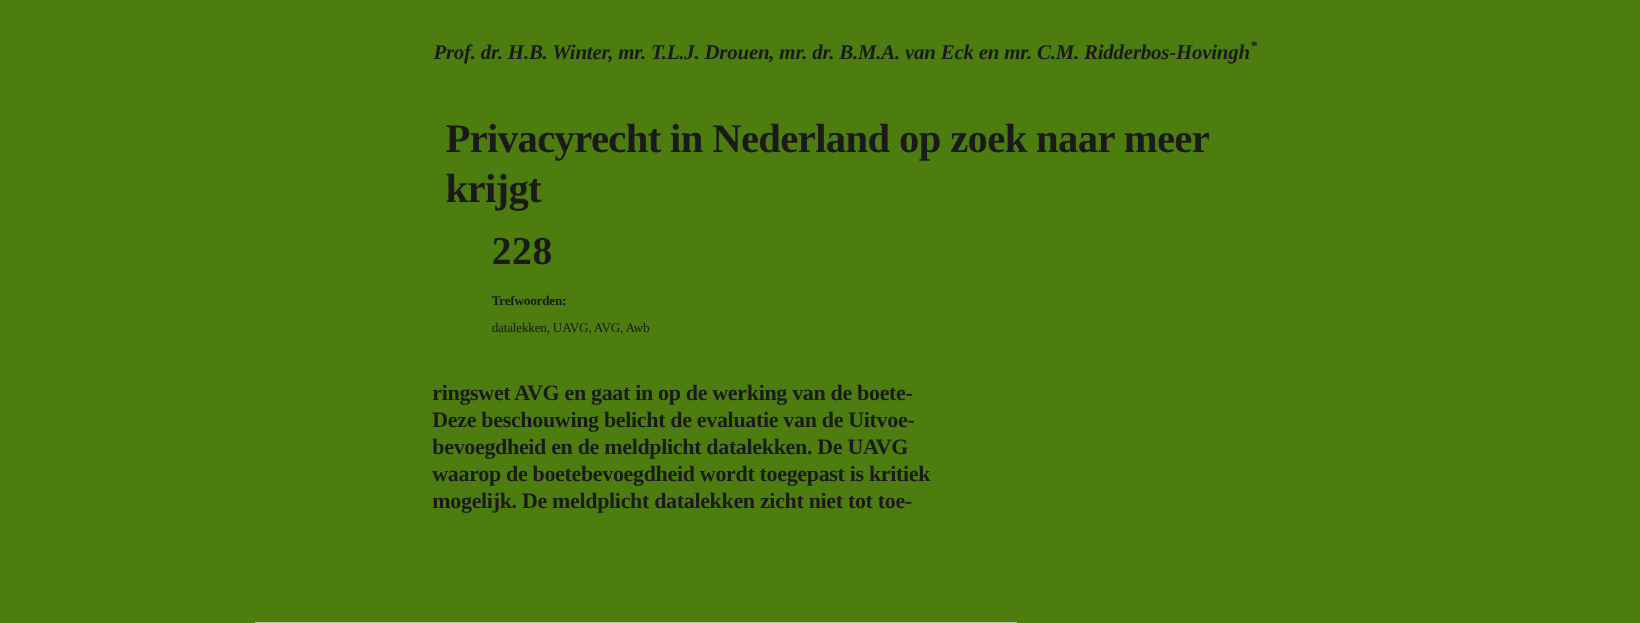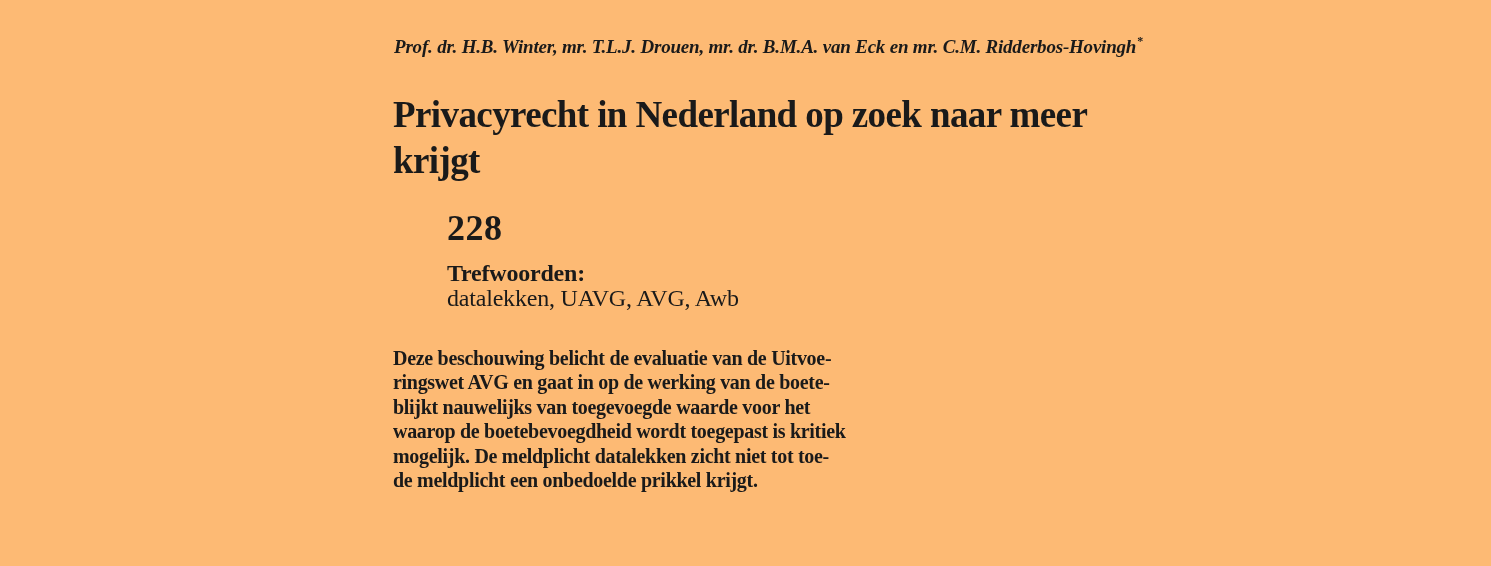--- a/index.html
+++ b/index.html
@@ -4,21 +4,21 @@
 <style>
   html, body {
     margin: 0;
     padding: 0;
     background: #ffffff;
   }
   .page {
     position: relative;
     width: 1491px;
     height: 566px;
-    background: #fdba74;
+    background: #4d7c0f;
     color: #1a1a1a;
     font-family: "Liberation Serif", "DejaVu Serif", serif;
     overflow: hidden;
   }
   .authors {
     position: absolute;
     left: 394px;
     top: 30px;
     font-style: italic;
     font-weight: bold;
@@ -31,41 +31,41 @@
     font-size: 12px;
     font-style: normal;
     position: relative;
     top: -1px;
     margin-left: 1px;
   }
   .title {
     position: absolute;
     left: 393px;
     top: 92px;
-    margin: 0;
+    margin: 12px;
     font-size: 37px;
     line-height: 46px;
     font-weight: bold;
     letter-spacing: -0.6px;
     white-space: nowrap;
   }
   .title .tline { display: block; }
   .artnum {
     position: absolute;
     left: 447px;
     top: 207px;
     font-size: 36px;
     font-weight: bold;
     letter-spacing: 0.5px;
   }
   .keywords {
     position: absolute;
     left: 447px;
     top: 261px;
-    font-size: 24px;
+    font-size: 12px;
     line-height: 25px;
     white-space: nowrap;
     letter-spacing: -0.2px;
   }
   .kw-label { font-weight: bold; }
   .abstract {
     position: absolute;
     left: 393px;
     top: 346px;
     font-size: 20px;
@@ -91,21 +91,20 @@
   </h1>
 
   <div class="artnum">228</div>
 
   <div class="keywords">
     <div class="kw-label">Trefwoorden:</div>
     <div class="kw-line">datalekken, UAVG, AVG, Awb</div>
   </div>
 
   <div class="abstract">
+    <span class="abs-line">ringswet AVG en gaat in op de werking van de boete-</span>
     <span class="abs-line">Deze beschouwing belicht de evaluatie van de Uitvoe-</span>
-    <span class="abs-line">ringswet AVG en gaat in op de werking van de boete-</span>
-    <span class="abs-line">blijkt nauwelijks van toegevoegde waarde voor het</span>
+    <span class="abs-line">bevoegdheid en de meldplicht datalekken. De UAVG</span>
     <span class="abs-line">waarop de boetebevoegdheid wordt toegepast is kritiek</span>
     <span class="abs-line">mogelijk. De meldplicht datalekken zicht niet tot toe-</span>
-    <span class="abs-line">de meldplicht een onbedoelde prikkel krijgt.</span>
   </div>
 
 </div>
 
 </body></html>

